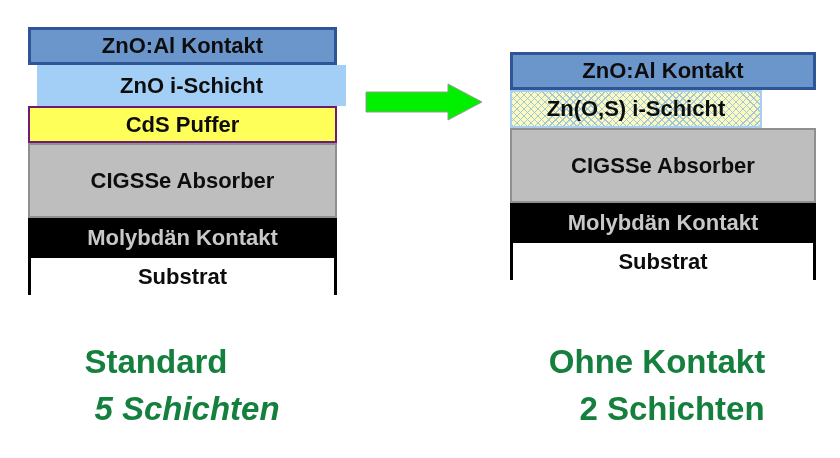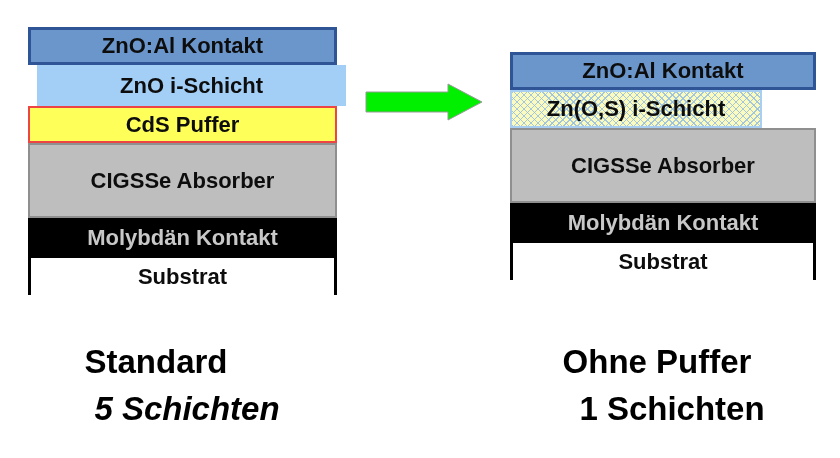--- a/index.html
+++ b/index.html
@@ -13,21 +13,21 @@
   .layer{
     position:absolute;
     box-sizing:border-box;
     display:flex;align-items:center;justify-content:center;
     font-size:22px;font-weight:600;color:#0d0d0d;
     white-space:nowrap;
   }
   
   .L-znoal   {left:28px; top:27px;  width:309px; height:38px; background:#6B96CB; border:3px solid #2F5597;}
   .L-znoi    {left:28px; top:65px;  width:309px; height:41px; background:#A3CEF5;margin-left:9px;}
-  .L-cds     {left:28px; top:106px; width:309px; height:37px; background:#FFFF5A; border:2px solid #ef4444;}
+  .L-cds     {left:28px; top:106px; width:309px; height:37px; background:#FFFF5A; border:2px solid #701a75;}
   .L-cigsse  {left:28px; top:143px; width:309px; height:75px; background:#BEBEBE; border:2px solid #8F8F8F;}
   .L-moly    {left:28px; top:218px; width:309px; height:40px; background:#000000; color:#C8C8C8;}
   .L-sub     {left:28px; top:258px; width:309px; height:37px; background:#FFFFFF;
               border-left:3px solid #000; border-right:3px solid #000;}
   
   .R-znoal   {left:510px; top:52px;  width:306px; height:38px; background:#6B96CB; border:3px solid #2F5597;}
   .R-znos    {left:510px; top:90px;  width:252px; height:38px;
               background-color:#FBFBC0;
               background-image:
                 repeating-linear-gradient(45deg,  rgba(150,190,225,0.85) 0 1px, transparent 1px 5px),
@@ -36,21 +36,21 @@
   .R-cigsse  {left:510px; top:128px; width:306px; height:75px; background:#BEBEBE; border:2px solid #8F8F8F;}
   .R-moly    {left:510px; top:203px; width:306px; height:40px; background:#000000; color:#C8C8C8;}
   .R-sub     {left:510px; top:243px; width:306px; height:37px; background:#FFFFFF;
               border-left:3px solid #000; border-right:3px solid #000;}
   
   .arrow-wrap{position:absolute; left:364px; top:81px; width:120px; height:42px;}
   
   .caption{
     position:absolute;
     transform:translateX(-50%);
-    font-size:33px;font-weight:600;color:#000000;
+    font-size:33px;font-weight:600;color:#15803d;
     line-height:1.0;white-space:nowrap;
   }
   .cap-l1{left:156px; top:345px;}
   .cap-l2{left:187px; top:392px;font-style:italic;}
   .cap-r1{left:657px; top:345px;}
   .cap-r2{left:672px; top:392px;}
 </style>
 </head>
 <body>
 
@@ -92,16 +92,16 @@
   </div>
   <div class="layer R-moly">
     <span>Molybdän Kontakt</span>
   </div>
   <div class="layer R-sub">
     <span>Substrat</span>
   </div>
 
   <div class="caption cap-l1">Standard</div>
   <div class="caption cap-l2">5 Schichten</div>
-  <div class="caption cap-r1">Ohne Puffer</div>
-  <div class="caption cap-r2">1 Schichten</div>
+  <div class="caption cap-r1">Ohne Kontakt</div>
+  <div class="caption cap-r2">2 Schichten</div>
 
 </div>
 
 </body></html>

